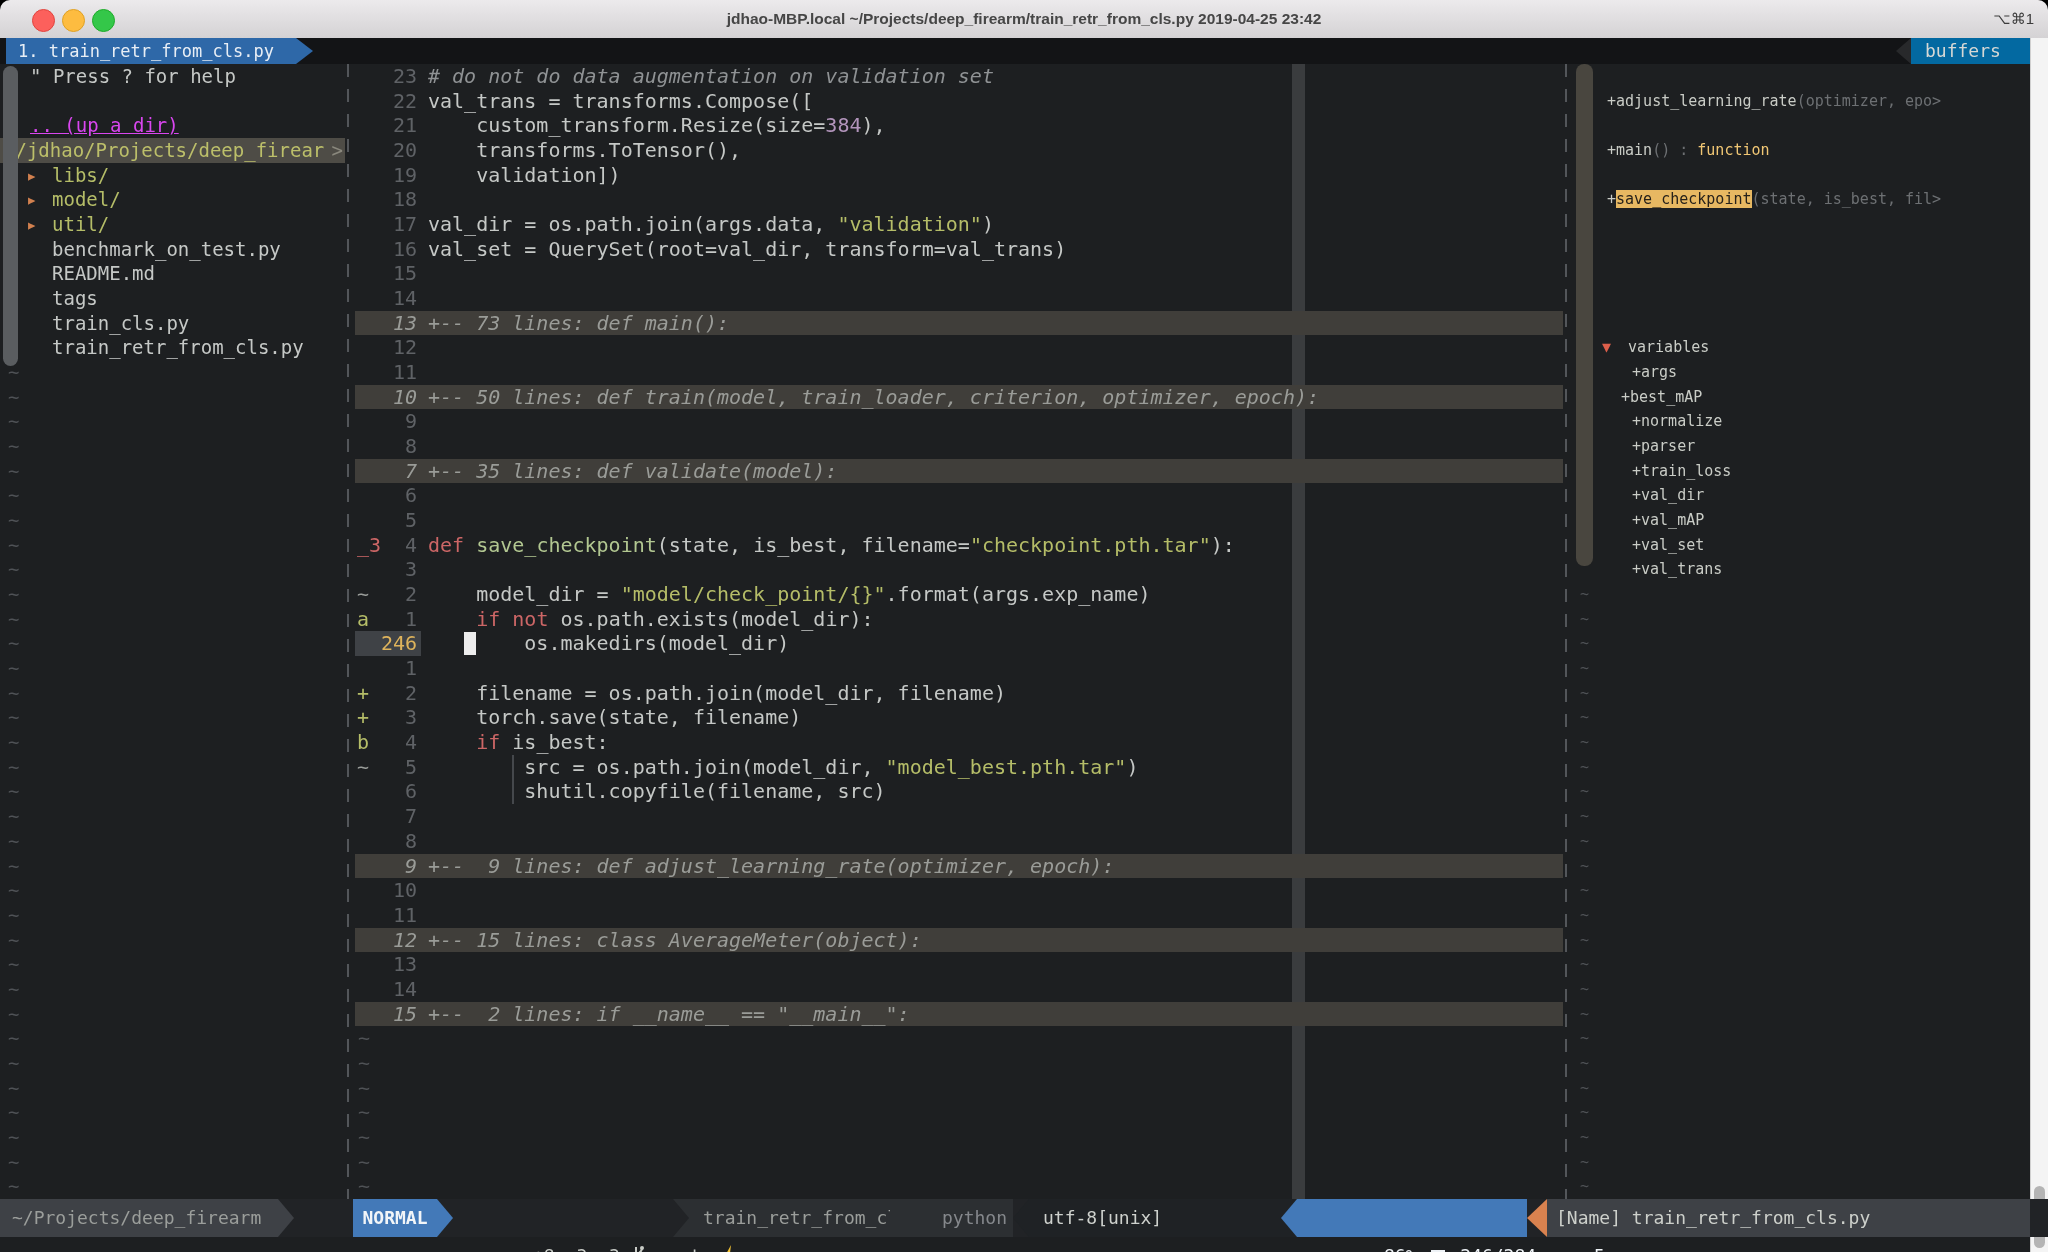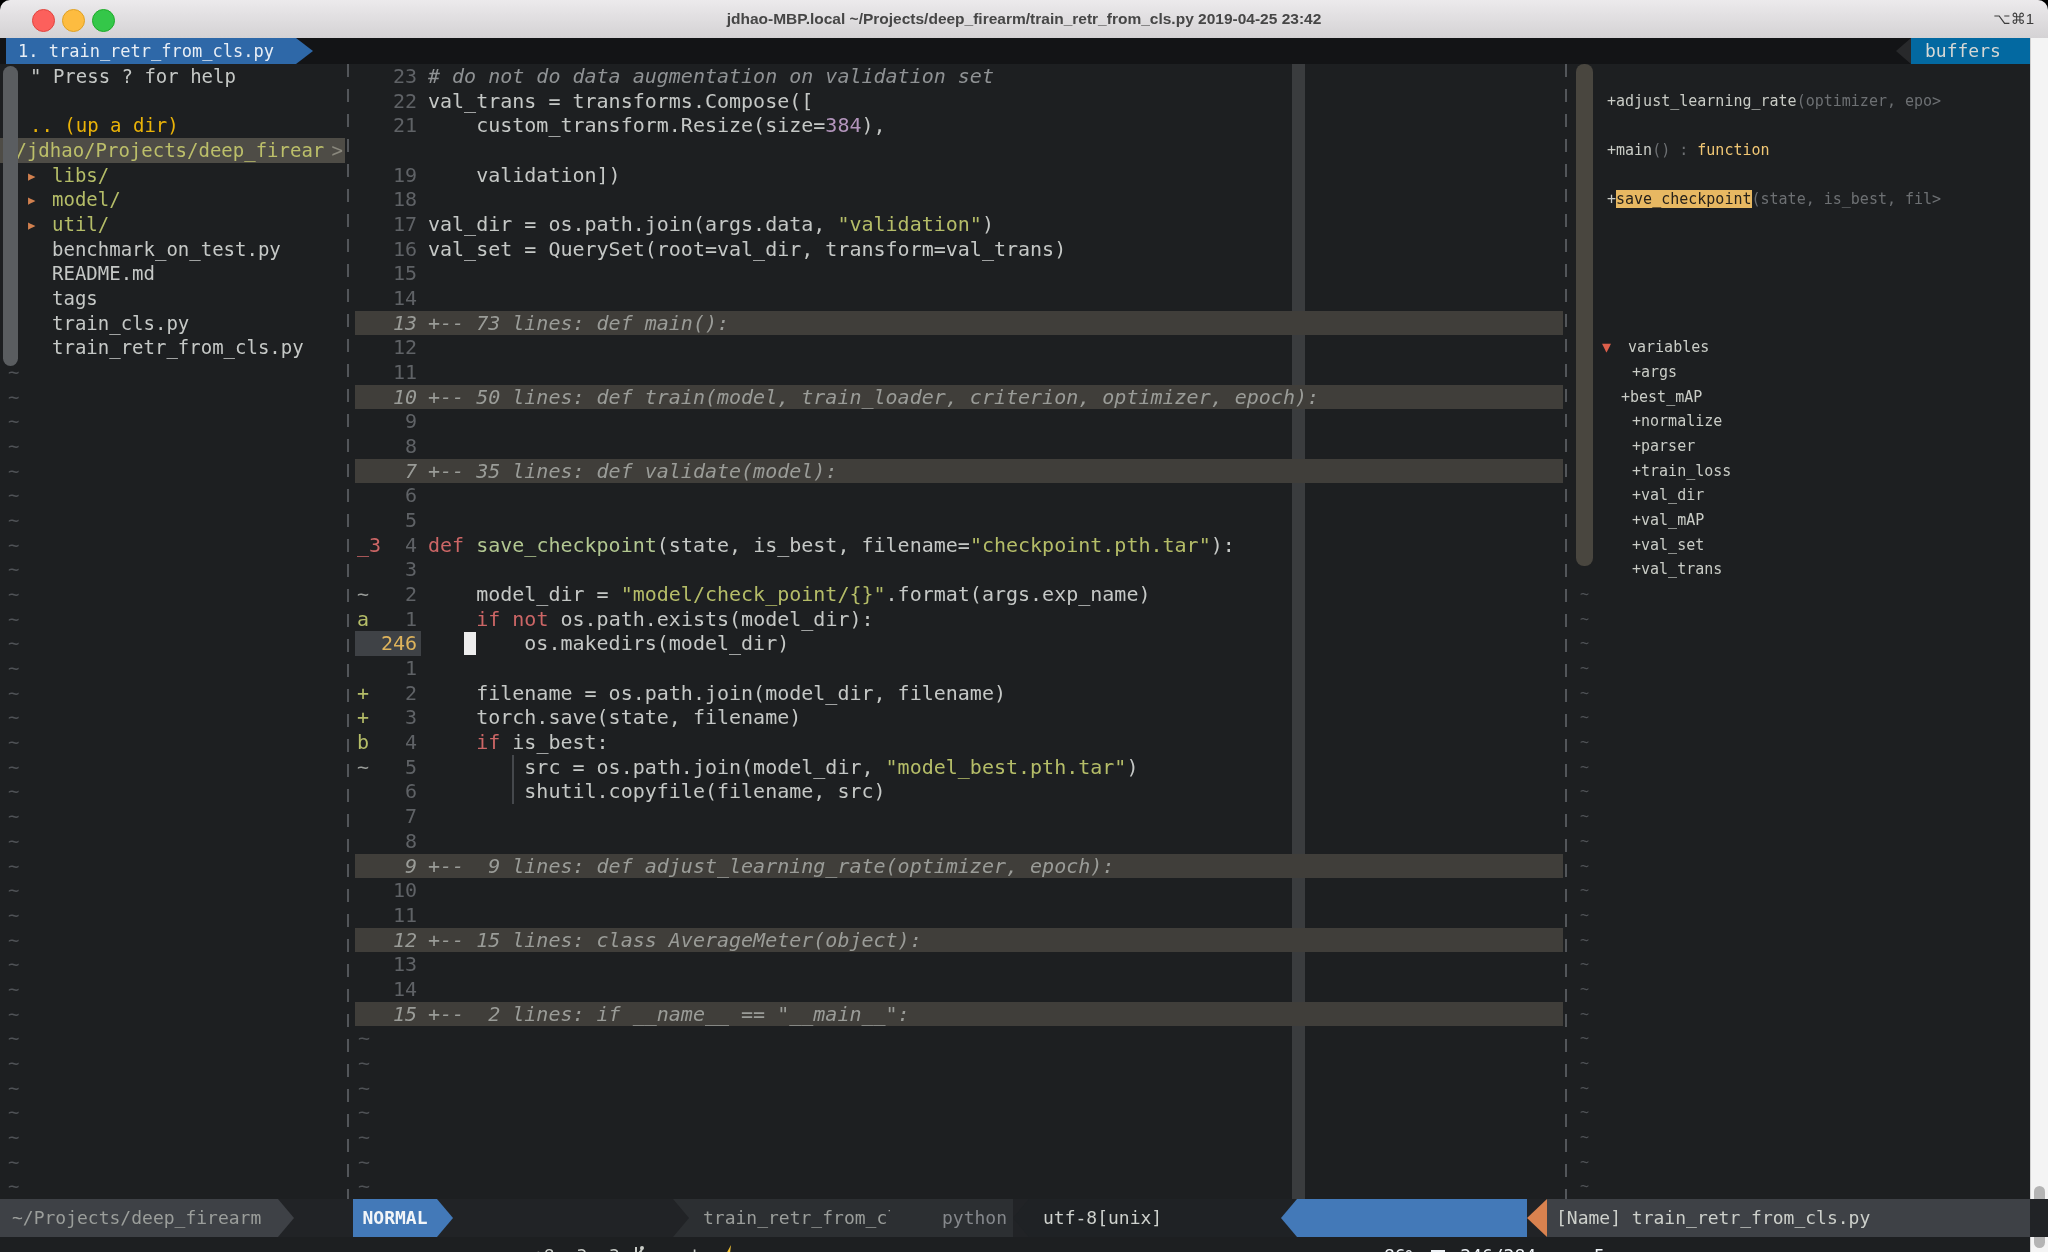--- a/index.html
+++ b/index.html
@@ -26,21 +26,21 @@
     border-top:13px solid transparent;border-bottom:13px solid transparent;border-right:15px solid #28292b;}
   #buffers-seg{position:absolute;left:1911px;top:0;width:119px;height:26px;background:#0369a1;
     color:#d6d8d5;font-size:18px;line-height:26px;padding-left:14px;box-sizing:border-box;}
   
   .pane{position:absolute;top:64px;height:1135px;overflow:hidden;}
   #nerdtree{left:0;width:345px;font-size:19px;}
   #codewin{left:355px;width:1208px;font-size:20px;}
   #tagbar{left:1575px;width:455px;font-size:15px;}
   .row{position:absolute;left:0;right:0;height:24.672px;line-height:24.672px;white-space:pre;}
   
-  .nt-help{color:#c5c8c6;} .nt-dim{color:#eab308;}
+  .nt-help{color:#c5c8c6;} .nt-dim{color:#d946ef;text-decoration:underline;}
   .nt-root{background:#4e4c46;color:#bcbf6a;}
   .nt-rootclip{position:absolute;right:2px;top:0;color:#8a887d;}
   .nt-arrow{color:#d2814f;} .nt-dir{color:#b5bd68;} .nt-file{color:#c5c8c6;}
   .tilde{color:#4f5256;}
   
   #colorcolumn{position:absolute;left:937px;top:0;width:13px;height:1135px;background:#3a3c3e;}
   .sign{position:absolute;left:2px;width:60px;}
   .num{position:absolute;left:0;width:62px;text-align:right;color:#5f6266;}
   .codetext{position:absolute;left:73px;}
   .fold-row{background:#403e3a;z-index:2;}
@@ -158,20 +158,21 @@
       <div class="row" style="top: 1085.57px;"><span class="tilde" style="position: absolute; left: 8px;">~</span></div>
       <div class="row" style="top: 1110.24px;"><span class="tilde" style="position: absolute; left: 8px;">~</span></div>
     </div>
   <div class="vsep" style="left:347px;"></div>
 
   <div id="codewin" class="pane">
     <div id="colorcolumn"></div>
   <div class="row" style="top: 0px;"><span class="num">23</span><span class="codetext"><span class="c-comment"># do not do data augmentation on validation set</span></span></div>
       <div class="row" style="top: 24.672px;"><span class="num">22</span><span class="codetext"><span class="c-fg">val_trans = transforms.Compose([</span></span></div>
       <div class="row" style="top: 49.344px;"><span class="num">21</span><span class="codetext"><span class="c-fg">    custom_transform.Resize(size=</span><span class="c-purple">384</span><span class="c-fg">),</span></span></div>
+      <div class="row" style="top: 74.016px;"><span class="num">20</span><span class="codetext"><span class="c-fg">    transforms.ToTensor(),</span></span></div>
       <div class="row" style="top: 98.688px;"><span class="num">19</span><span class="codetext"><span class="c-fg">    validation])</span></span></div>
       <div class="row" style="top: 123.36px;"><span class="num">18</span></div>
       <div class="row" style="top: 148.032px;"><span class="num">17</span><span class="codetext"><span class="c-fg">val_dir = os.path.join(args.data, </span><span class="c-green">"validation"</span><span class="c-fg">)</span></span></div>
       <div class="row" style="top: 172.704px;"><span class="num">16</span><span class="codetext"><span class="c-fg">val_set = QuerySet(root=val_dir, transform=val_trans)</span></span></div>
       <div class="row" style="top: 197.376px;"><span class="num">15</span></div>
       <div class="row" style="top: 222.048px;"><span class="num">14</span></div>
       <div class="row fold-row" style="top: 246.72px;"><span class="num">13</span><span class="fold-text">+-- 73 lines: def main():</span></div>
       <div class="row" style="top: 271.392px;"><span class="num">12</span></div>
       <div class="row" style="top: 296.064px;"><span class="num">11</span></div>
       <div class="row fold-row" style="top: 320.736px;"><span class="num">10</span><span class="fold-text">+-- 50 lines: def train(model, train_loader, criterion, optimizer, epoch):</span></div>

